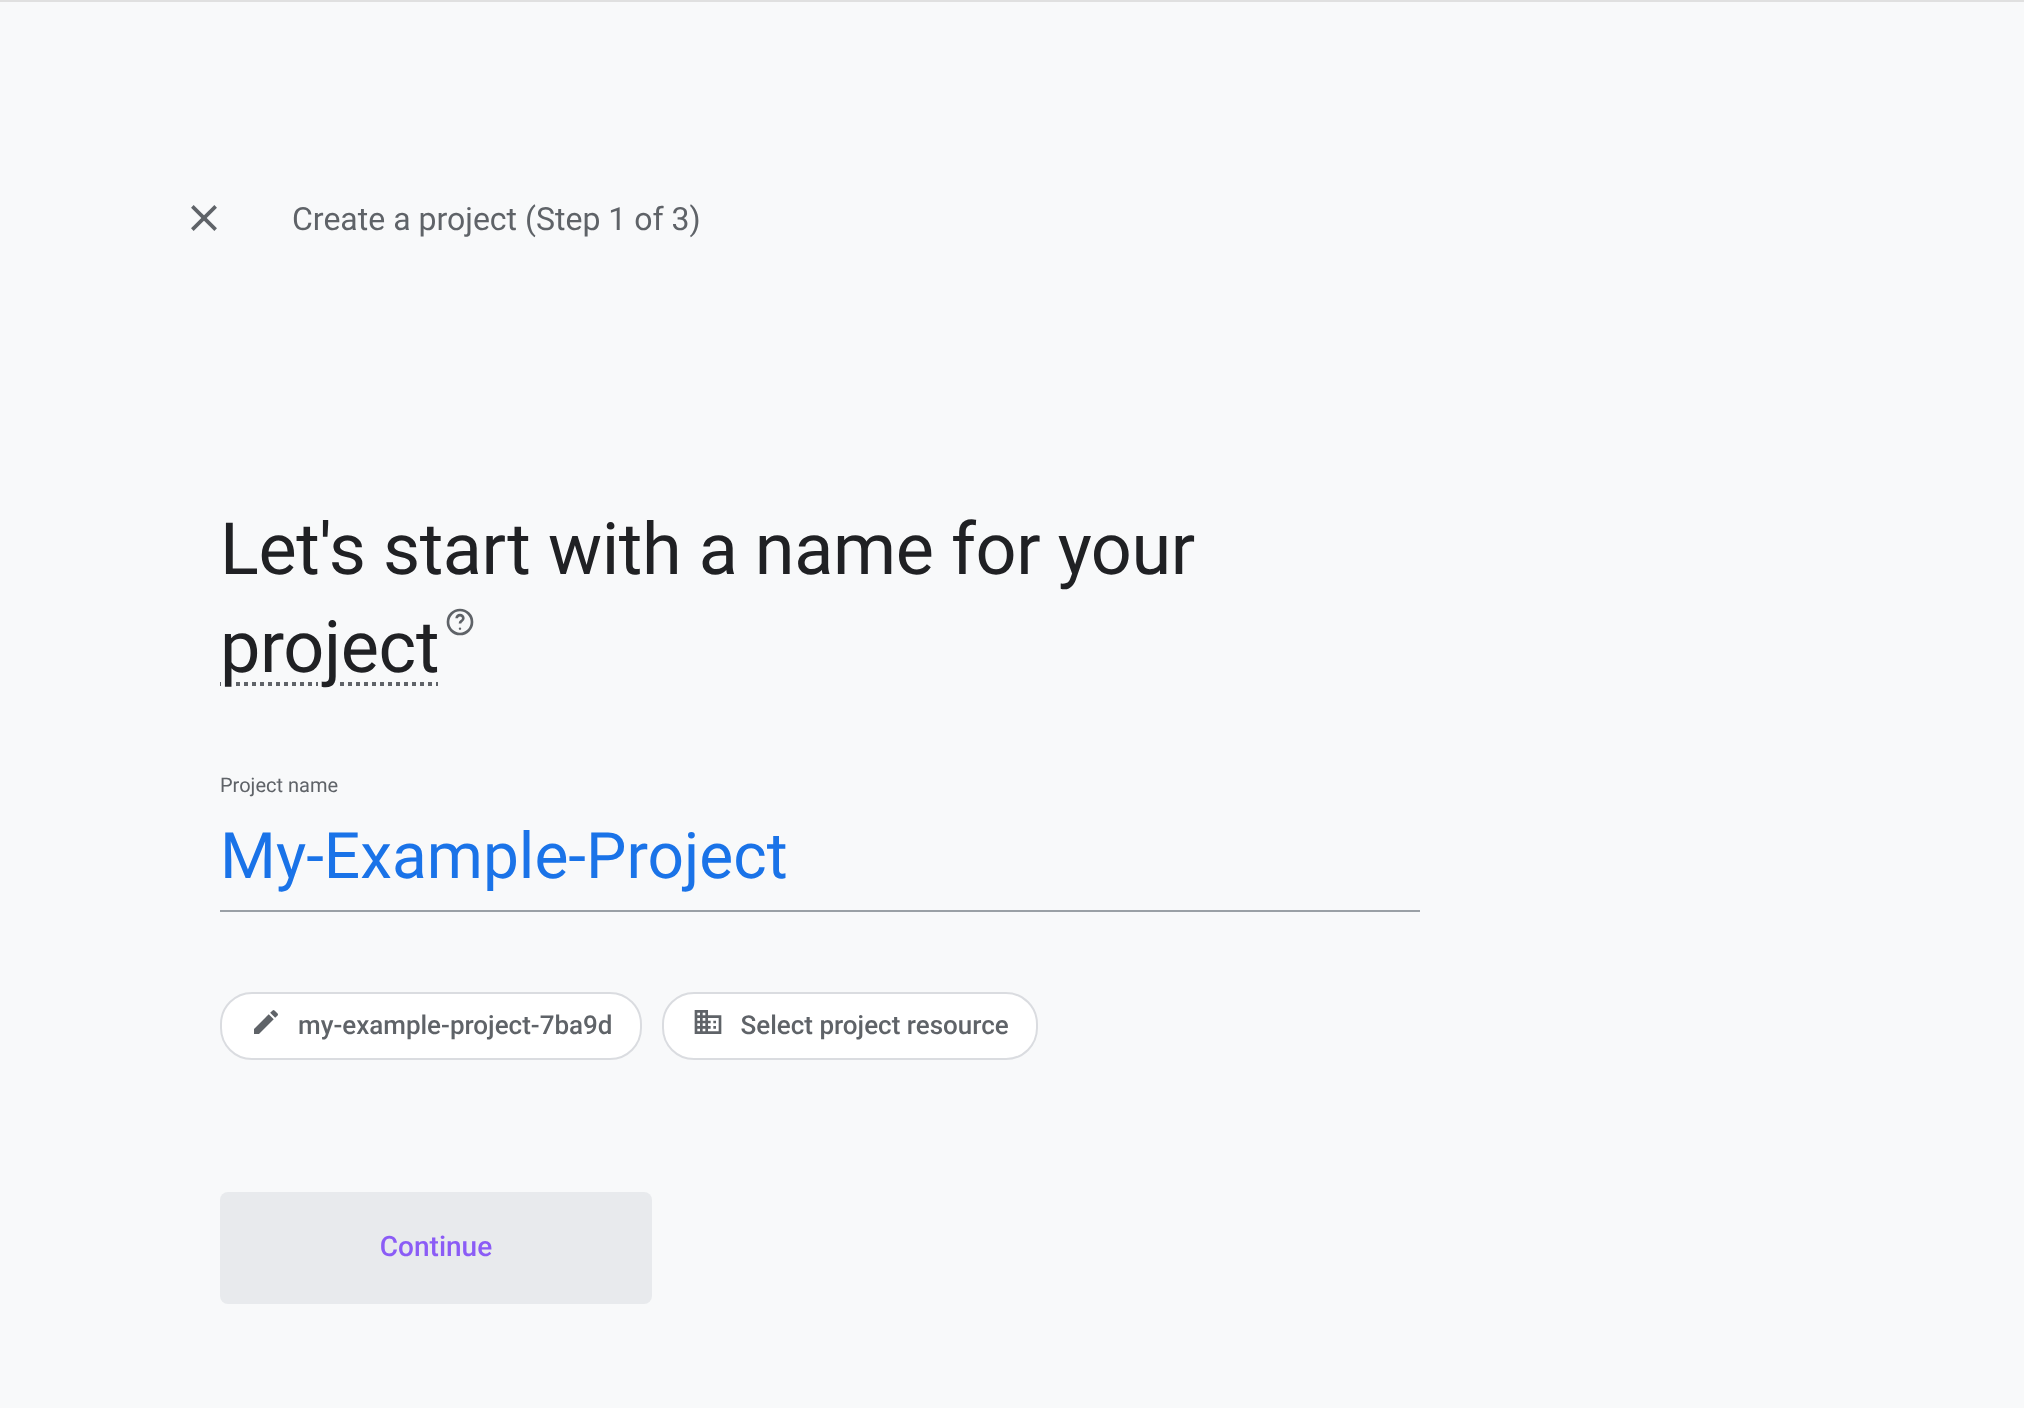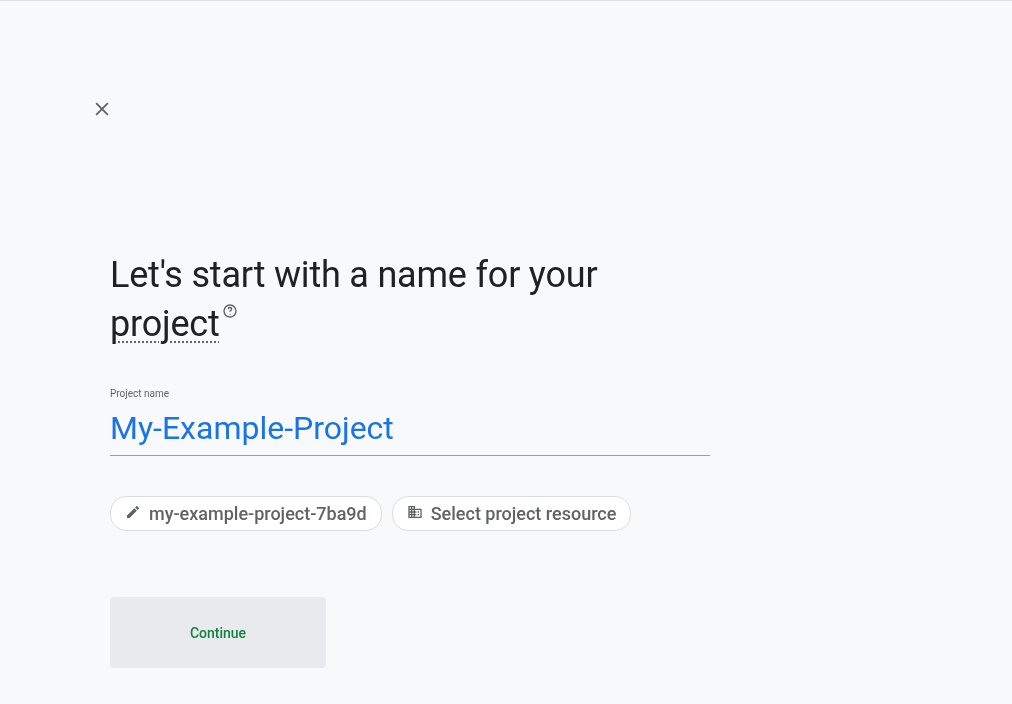--- a/index.html
+++ b/index.html
@@ -102,55 +102,56 @@
       margin-top: 40px;
     }
     .chip {
       display: inline-flex;
       align-items: center;
       gap: 8px;
       padding: 6px 14px;
       border: 1px solid #dadce0;
       border-radius: 16px;
       background: #fff;
-      font-size: 18px;
+      font-size: 13px;
       font-weight: 500;
       color: #5f6368;
       cursor: pointer;
     }
     .chip svg {
       width: 16px;
       height: 16px;
       fill: #5f6368;
     }
     .continue-btn {
       margin-top: 66px;
       width: 216px;
-      height: 71px;
+      height: 56px;
       border: none;
       border-radius: 4px;
       background: #e8eaed;
-      color: #15803d;
+      color: #8b5cf6;
       font-size: 14px;
       font-weight: 500;
       font-family: inherit;
       cursor: default;
     }
   </style>
 </head>
 <body>
 
 <div class="container">
   <div class="header-row">
     <div class="close-btn">
       <svg viewBox="0 0 24 24" fill="none" stroke="currentColor" stroke-width="2.2">
         <line x1="5" y1="5" x2="19" y2="19"></line>
         <line x1="19" y1="5" x2="5" y2="19"></line>
       </svg>
     </div>
+    <div class="step-title">Create a project (Step 1 of 3)</div>
   </div>
 
   <div class="content">
     <h1 class="heading">
       <span>Let's start with a name for your </span><span class="underlined">project</span><span class="help-icon"><svg viewBox="0 0 24 24" fill="none" stroke="#5f6368" stroke-width="2">
             <circle cx="12" cy="12" r="9"></circle>
             <path d="M9.5 9.2c0-1.3 1.1-2.4 2.5-2.4s2.5 1 2.5 2.3c0 1.1-.7 1.7-1.5 2.3-.7.5-1 1-1 1.8"></path>
             <circle cx="12" cy="17" r="0.9" fill="#5f6368" stroke="none"></circle>
           </svg></span>
     </h1>

